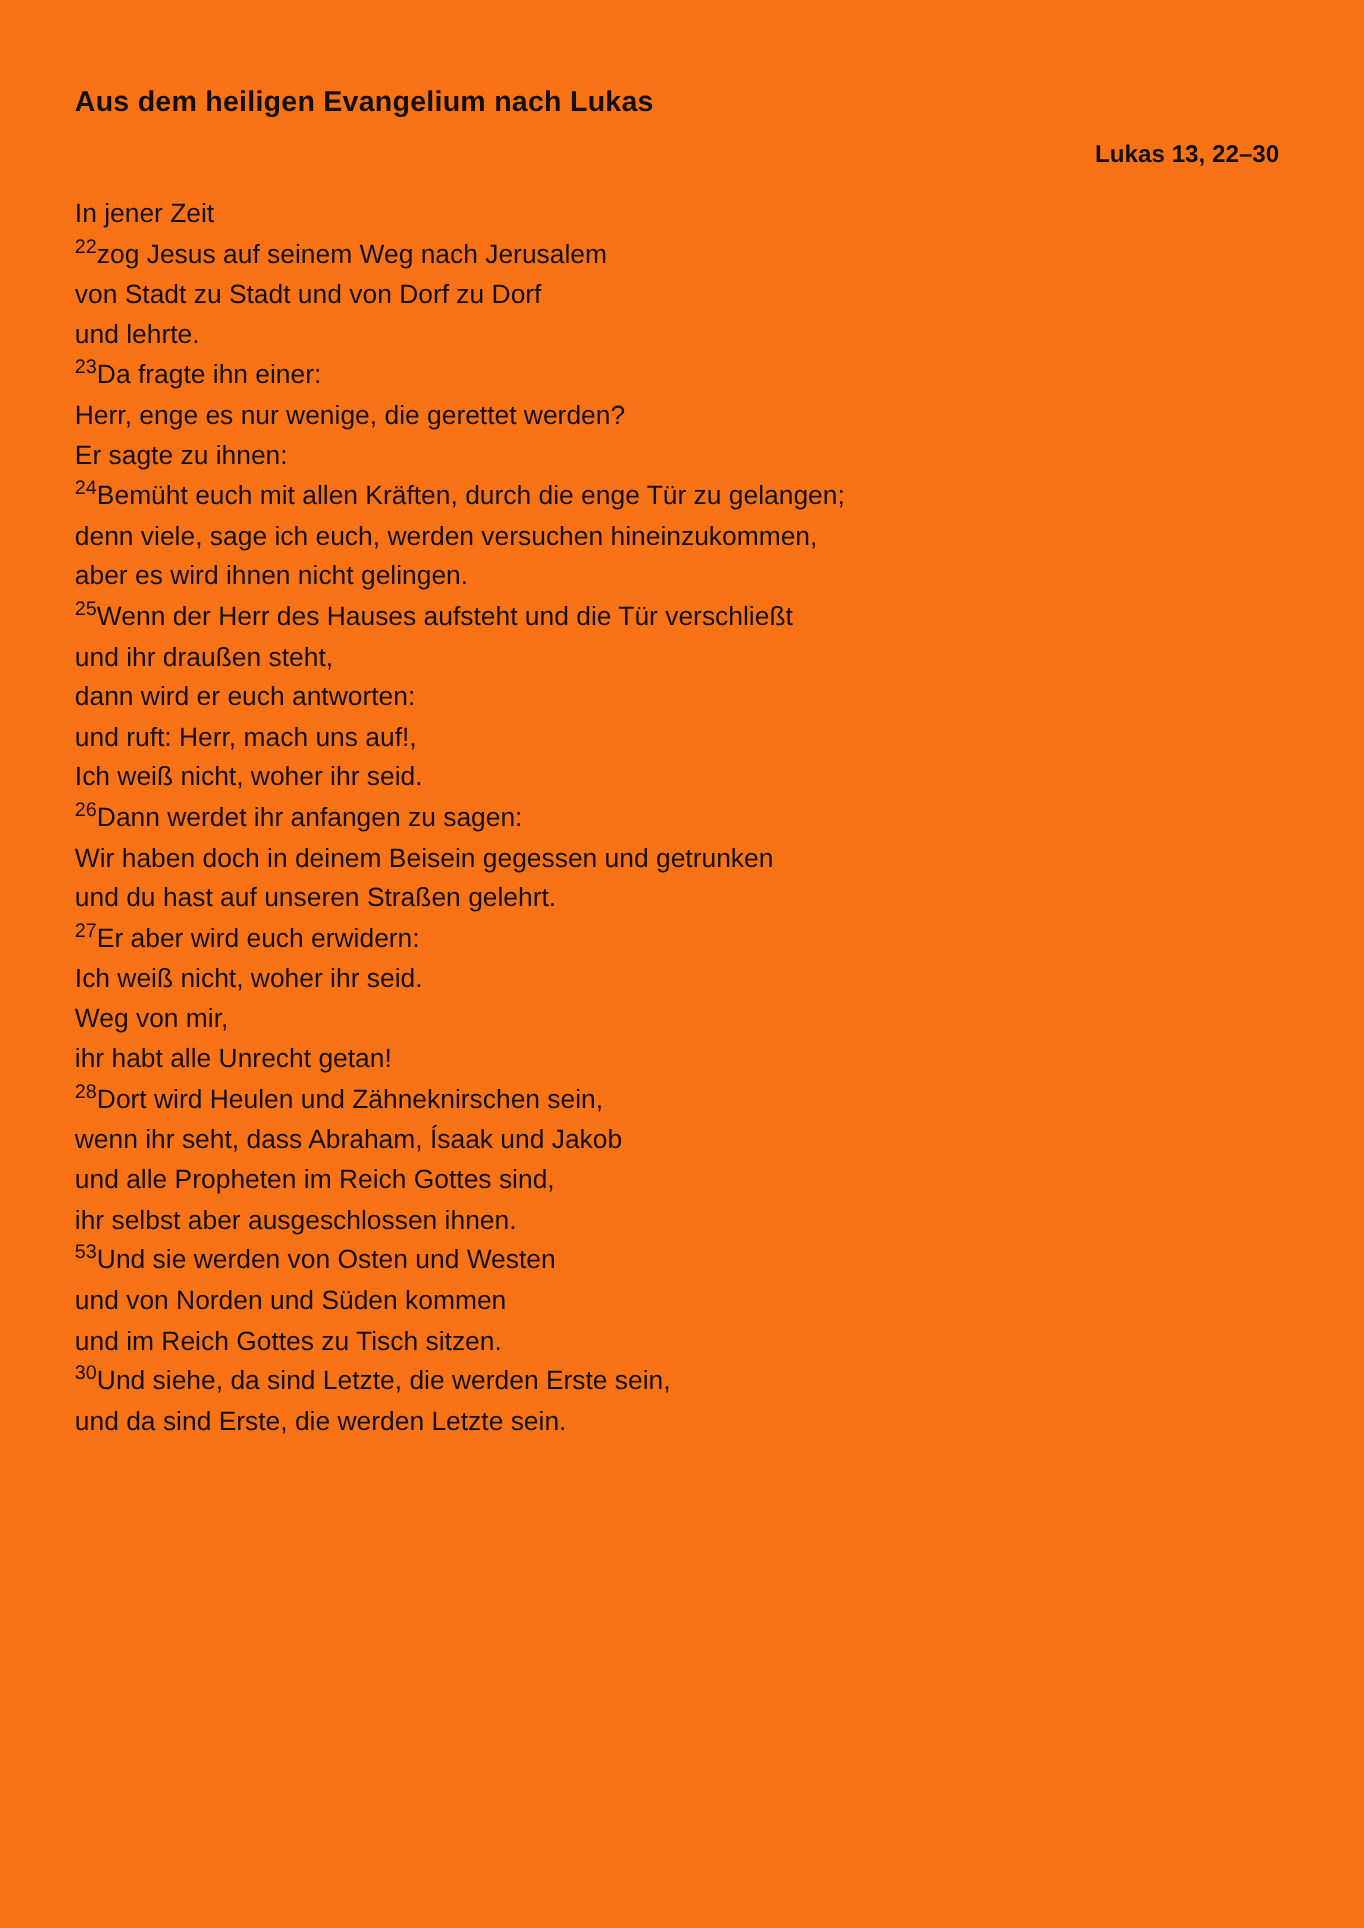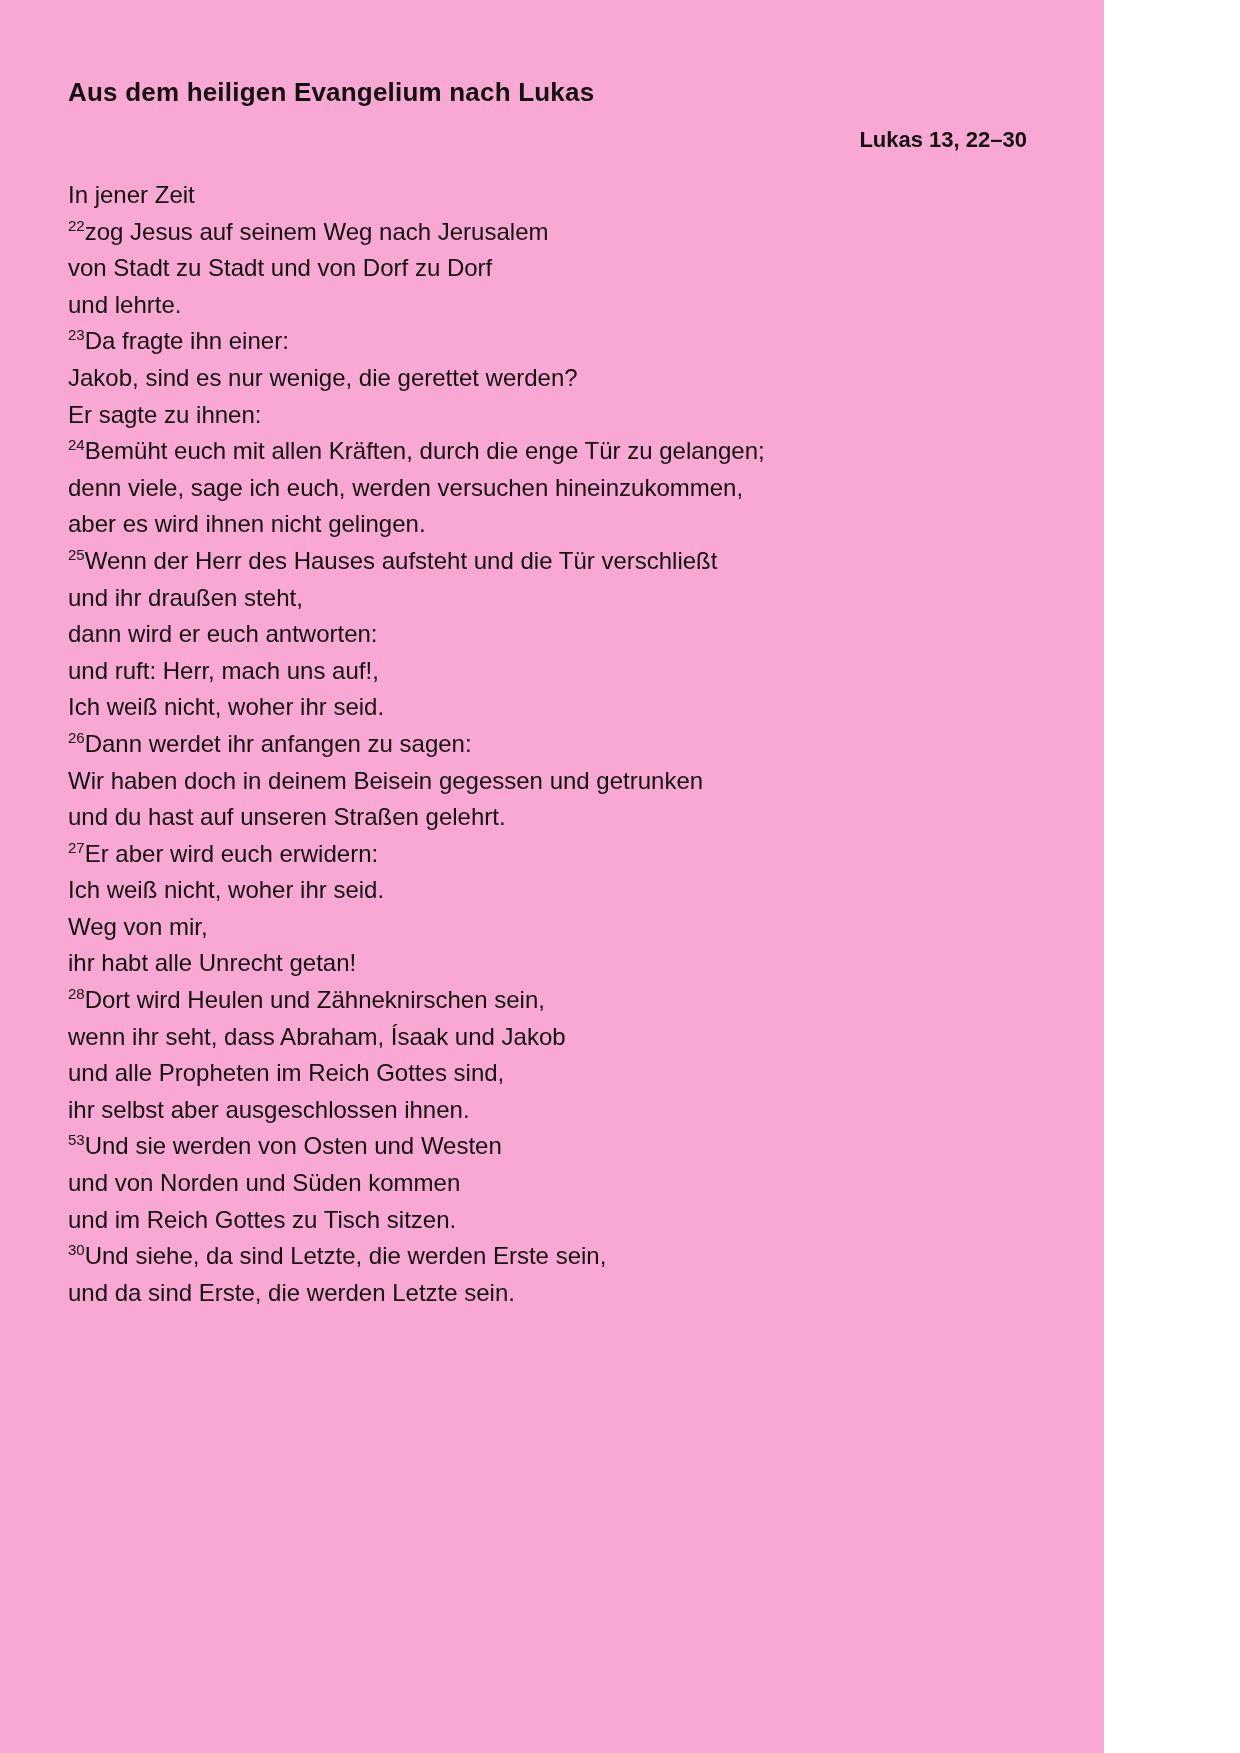--- a/index.html
+++ b/index.html
@@ -2,23 +2,23 @@
 <html><head>
 <meta charset="utf-8">
 <style>
   html, body {
     margin: 0;
     padding: 0;
     background: #ffffff;
   }
   .page {
     position: relative;
-    width: 1104px;
+    width: 1240px;
     height: 1753px;
-    background: #f9a8d4;
+    background: #f97316;
     color: #111111;
     font-family: "Liberation Sans", "DejaVu Sans", sans-serif;
     box-sizing: border-box;
     padding: 78px 77px 0 68px;
     overflow: hidden;
   }
   .doc-title {
     font-size: 26px;
     font-weight: bold;
     line-height: 28px;
@@ -35,40 +35,40 @@
   .gospel-text {
     margin-top: 25px;
     font-size: 24px;
     line-height: 36.6px;
     font-weight: 400;
   }
   .line {
     white-space: pre-wrap;
   }
   .verse {
-    font-size: 15px;
+    font-size: 18px;
     line-height: 0;
     vertical-align: baseline;
     position: relative;
     top: -9px;
   }
 </style>
 </head>
 <body>
 
 <div class="page">
   <h1 class="doc-title">Aus dem heiligen Evangelium nach Lukas</h1>
   <div class="doc-reference">Lukas 13, 22–30</div>
   <div class="gospel-text">
       <div class="line"><span>In jener Zeit</span></div>
       <div class="line"><sup class="verse">22</sup><span>zog Jesus auf seinem Weg nach Jerusalem</span></div>
       <div class="line"><span>von Stadt zu Stadt und von Dorf zu Dorf</span></div>
       <div class="line"><span>und lehrte.</span></div>
       <div class="line"><sup class="verse">23</sup><span>Da fragte ihn einer:</span></div>
-      <div class="line"><span>Jakob, sind es nur wenige, die gerettet werden?</span></div>
+      <div class="line"><span>Herr, enge es nur wenige, die gerettet werden?</span></div>
       <div class="line"><span>Er sagte zu ihnen:</span></div>
       <div class="line"><sup class="verse">24</sup><span>Bemüht euch mit allen Kräften, durch die enge Tür zu gelangen;</span></div>
       <div class="line"><span>denn viele, sage ich euch, werden versuchen hineinzukommen,</span></div>
       <div class="line"><span>aber es wird ihnen nicht gelingen.</span></div>
       <div class="line"><sup class="verse">25</sup><span>Wenn der Herr des Hauses aufsteht und die Tür verschließt</span></div>
       <div class="line"><span>und ihr draußen steht,</span></div>
       <div class="line"><span>dann wird er euch antworten:</span></div>
       <div class="line"><span>und ruft: Herr, mach uns auf!,</span></div>
       <div class="line"><span>Ich weiß nicht, woher ihr seid.</span></div>
       <div class="line"><sup class="verse">26</sup><span>Dann werdet ihr anfangen zu sagen:</span></div>

